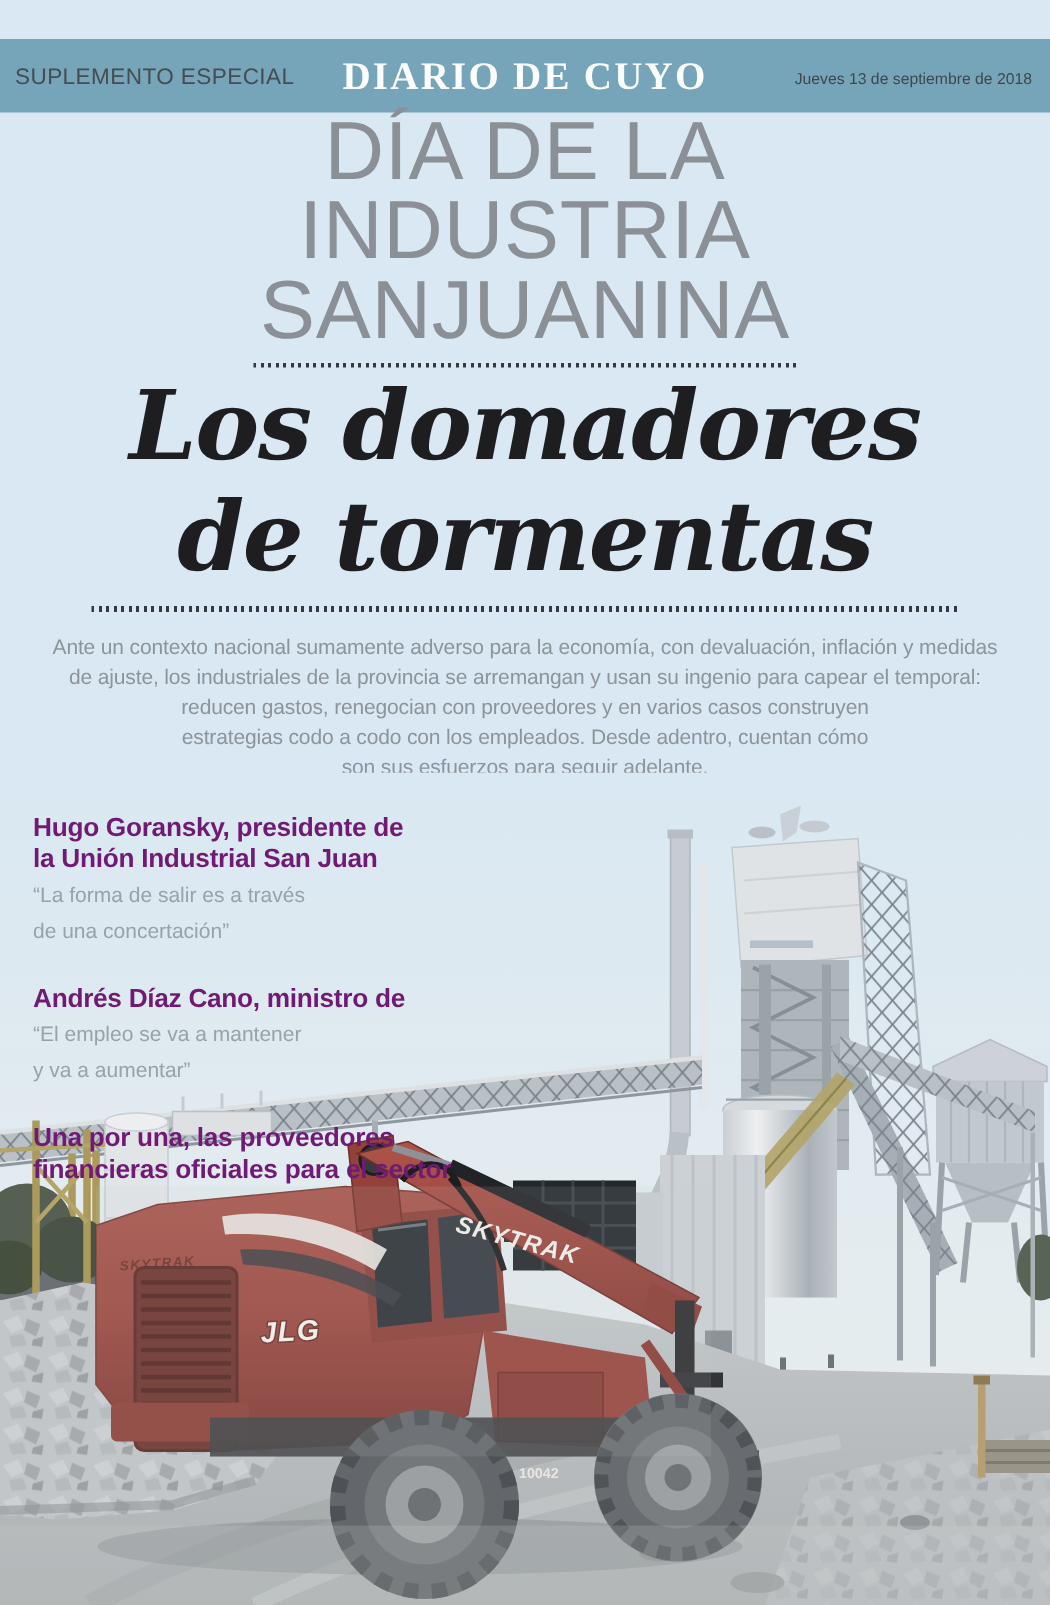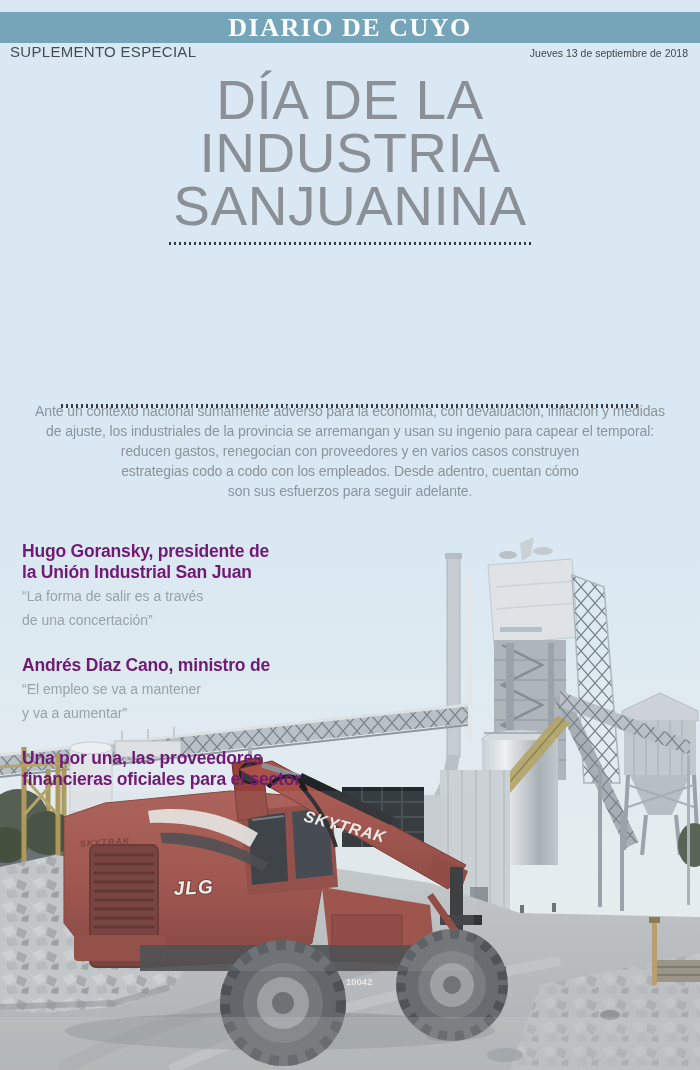--- a/index.html
+++ b/index.html
@@ -3,21 +3,21 @@
 <meta charset="utf-8">
 <style>
   html,body{margin:0;padding:0;}
   .page{
     position:relative; width:700px; height:1070px; overflow:hidden;
     background:#d9e8f2;
     font-family:"Liberation Sans", sans-serif;
   }
   
   .banner{
-    position:absolute; top:12px; left:0; right:0; height:31px;
+    position:absolute; top:26px; left:0; right:0; height:49px;
     background:#76a5b9; display:flex; align-items:center; justify-content:center;
   }
   .banner .nameplate{
     font-family:"Liberation Serif", serif; font-weight:bold;
     font-size:26px; color:#fcfdfe; letter-spacing:1.5px; line-height:1;
   }
   .kicker-row{
     position:absolute; top:43px; left:10px; right:12px; height:18px;
     display:flex; justify-content:space-between; align-items:baseline;gap:23px;
   }
@@ -30,21 +30,21 @@
   }
   .dotted{position:absolute; left:50%; transform:translateX(-50%);
     background:repeating-linear-gradient(90deg,#343a3f 0 2px,transparent 2px 5px);}
   .rule1{top:242px; width:362px; height:3px;}
   .rule2{top:404px; width:578px; height:4px;}
   .script-title{
     position:absolute; top:248px; left:0; right:0; text-align:center;
     font-family:"DejaVu Serif", serif; font-style:italic; font-weight:bold;
     font-size:64px; line-height:74px; color:#1e1e20; letter-spacing:-1px;
   }
-  .intro{position:absolute; top:401px; left:0; right:0; text-align:center;
+  .intro{position:absolute; top:421px; left:0; right:0; text-align:center;
     color:#8d949a; font-size:14px; line-height:20px; letter-spacing:-.1px;}
   .intro div{white-space:nowrap;}
   
   .photo-wrap{position:absolute; top:515px; left:0; width:700px; height:555px;}
   
   .stories{position:absolute; left:22px; top:541px; width:318px; z-index:2;}
   .story{margin-bottom:24px;}
   .story .hl{font-size:17.5px; font-weight:bold; color:#701a75; line-height:21px; letter-spacing:-.2px;}
   .story .qt{font-size:14px; color:#9aa1a7; line-height:22px; margin-top:2px;}
   svg text{font-family:"Liberation Sans", sans-serif;}
@@ -61,20 +61,24 @@
     <span class="kicker">SUPLEMENTO ESPECIAL</span>
     <span class="edition-date">Jueves 13 de septiembre de 2018</span>
   </div>
 
   <div class="overline">
     <div>DÍA DE LA</div>
     <div>INDUSTRIA</div>
     <div>SANJUANINA</div>
   </div>
   <div class="dotted rule1"></div>
+  <div class="script-title">
+    <div>Los domadores</div>
+    <div>de tormentas</div>
+  </div>
   <div class="dotted rule2"></div>
   <div class="intro">
     <div>Ante un contexto nacional sumamente adverso para la economía, con devaluación, inflación y medidas</div>
     <div>de ajuste, los industriales de la provincia se arremangan y usan su ingenio para capear el temporal:</div>
     <div>reducen gastos, renegocian con proveedores y en varios casos construyen</div>
     <div>estrategias codo a codo con los empleados. Desde adentro, cuentan cómo</div>
     <div>son sus esfuerzos para seguir adelante.</div>
   </div>
 
   <div class="photo-wrap">

